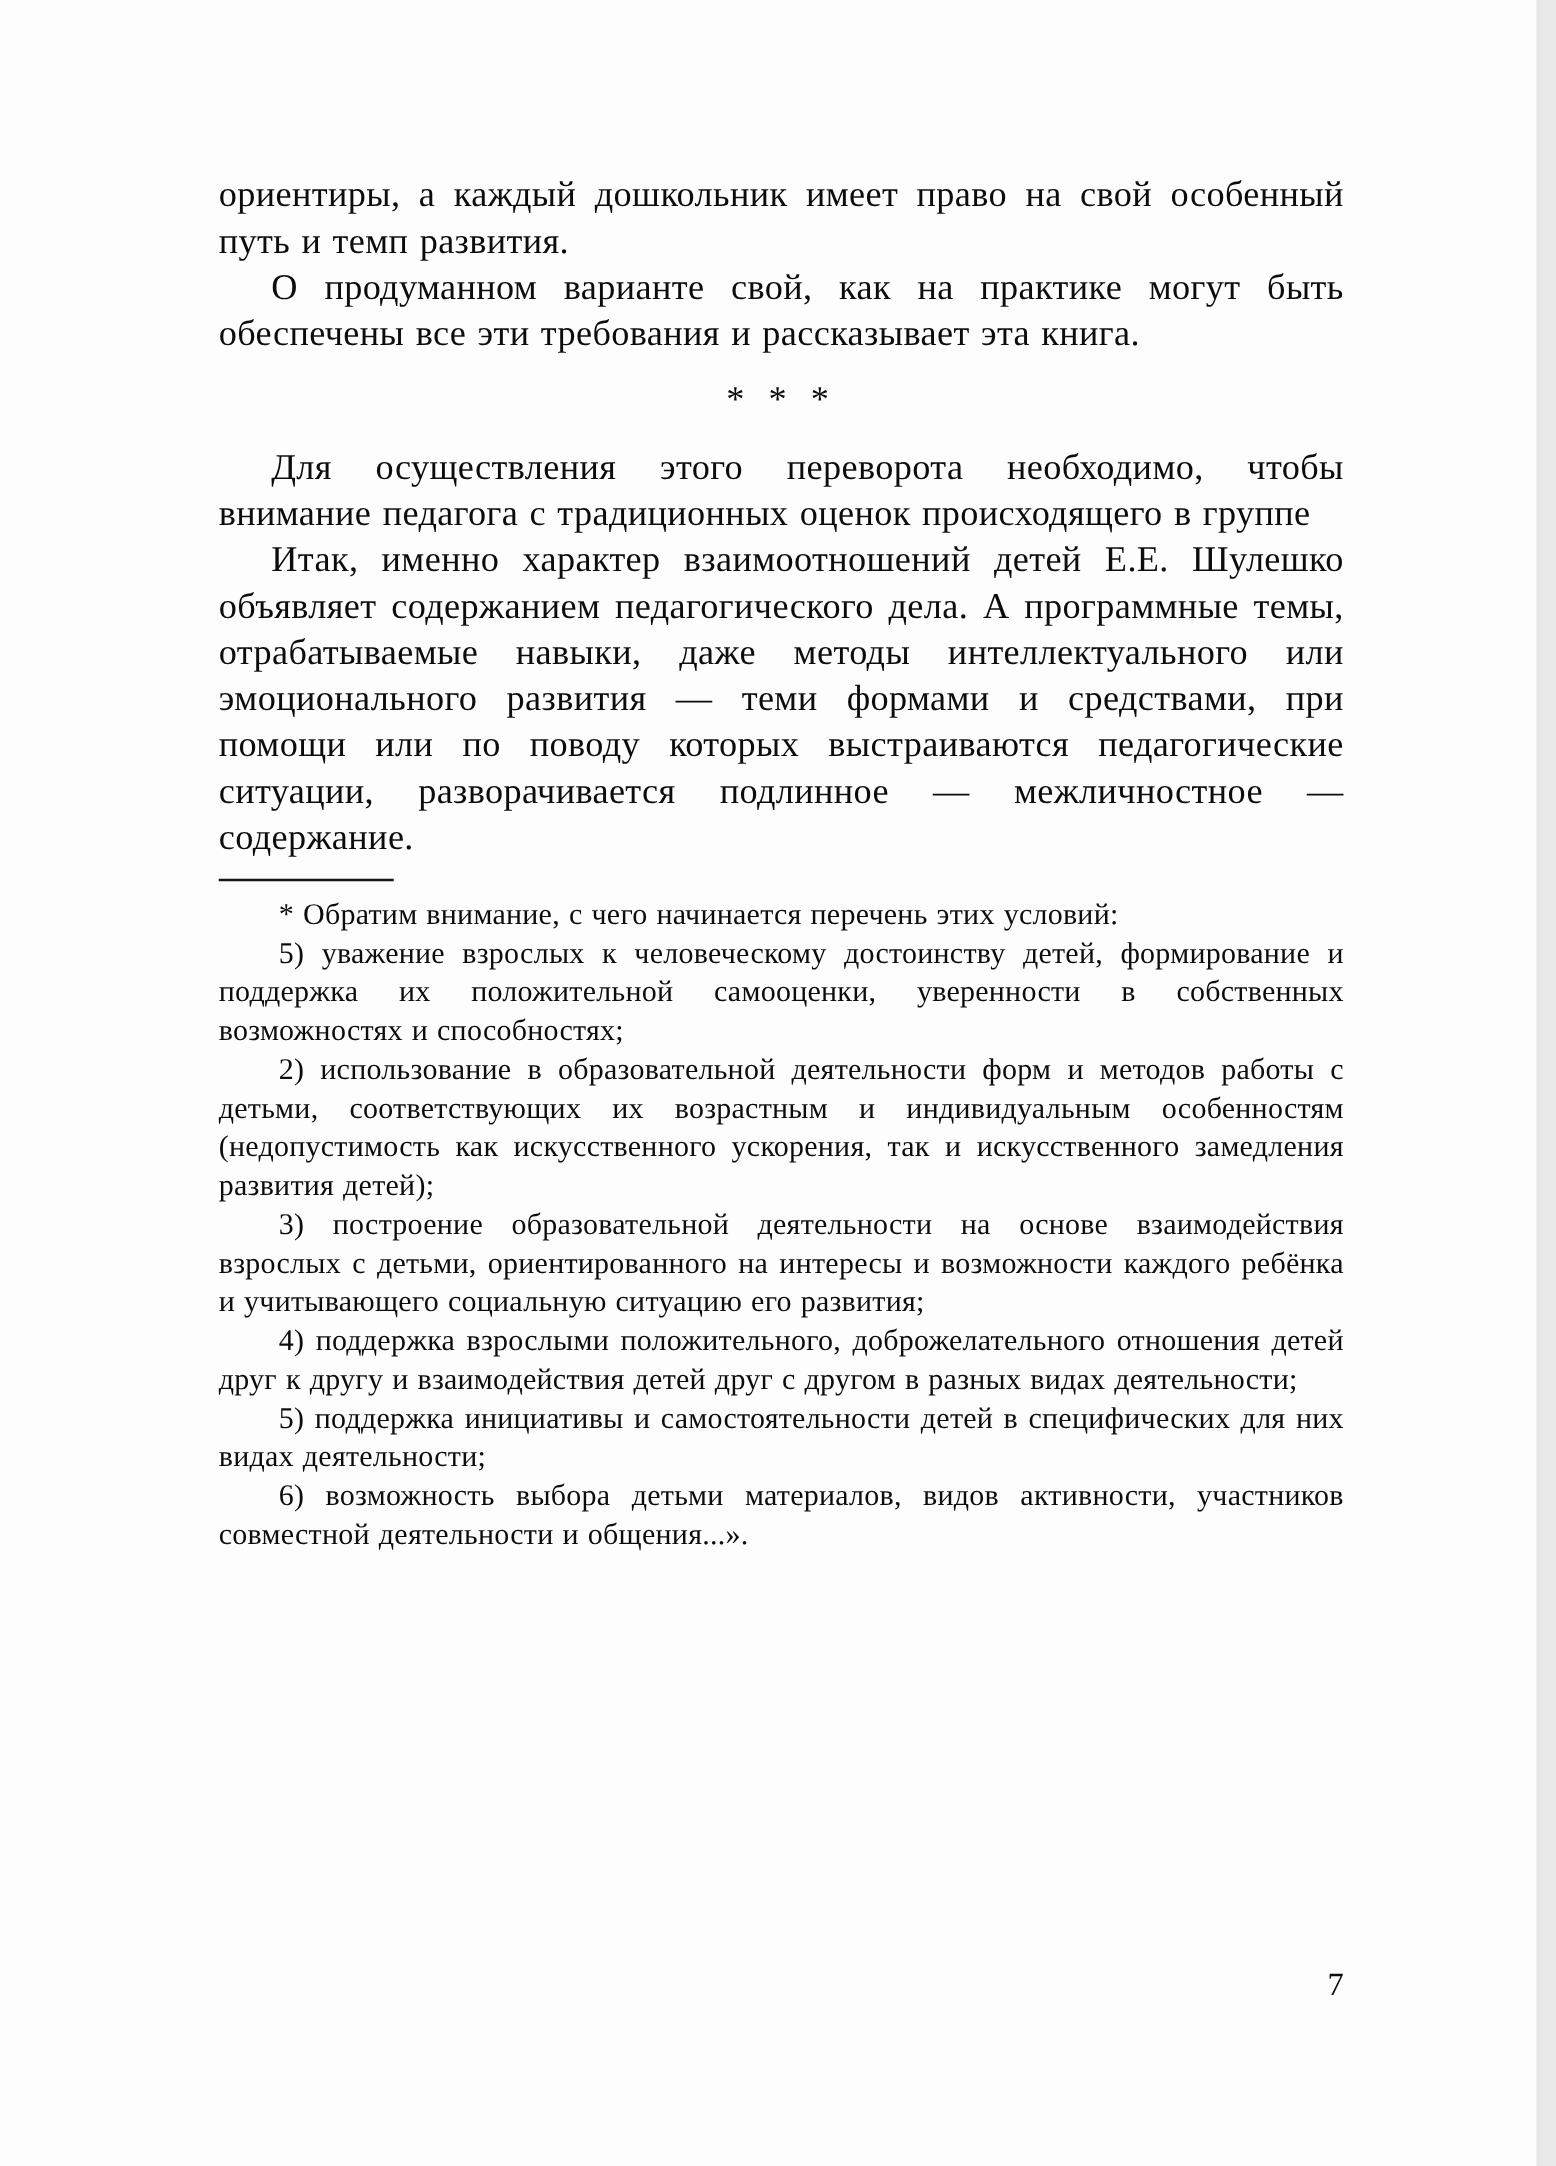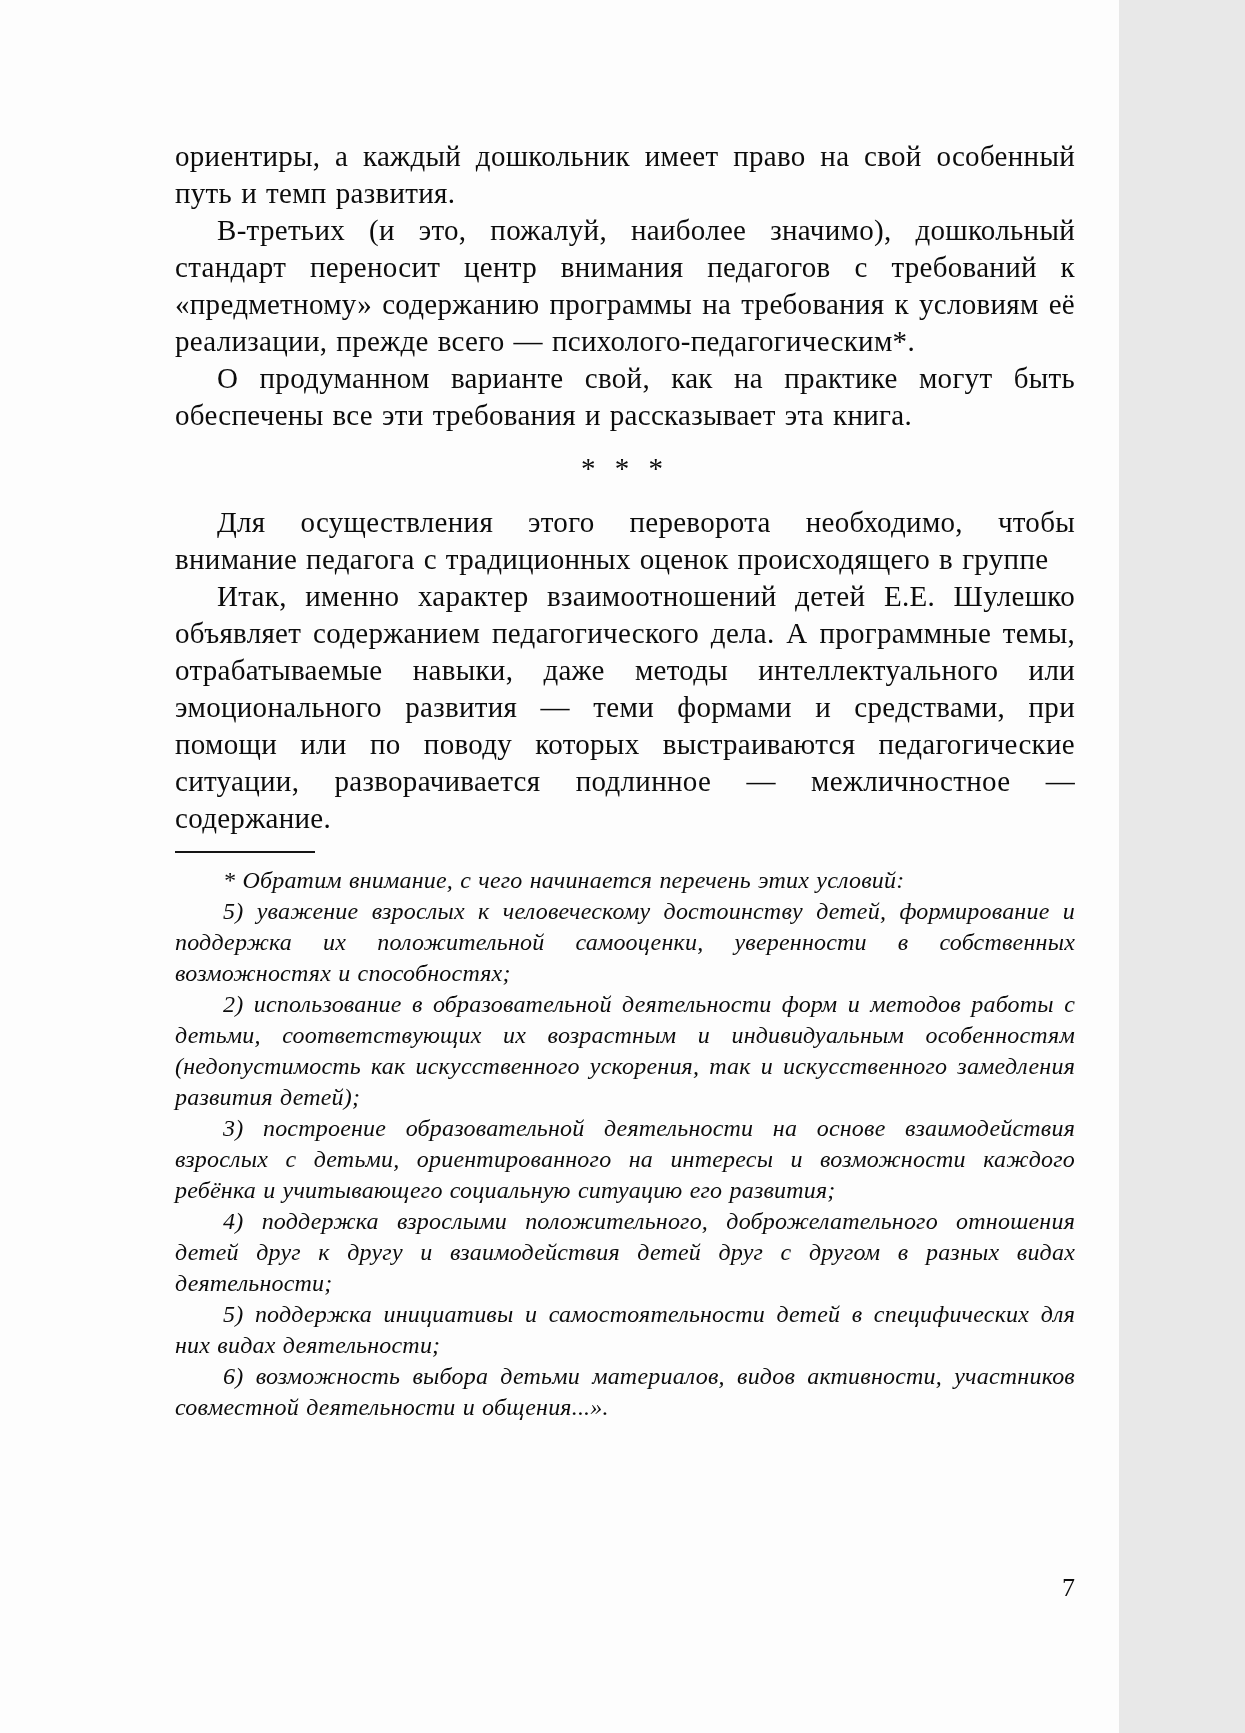--- a/index.html
+++ b/index.html
@@ -1,24 +1,23 @@
 <!DOCTYPE html>
 <html lang="ru"><head>
 <meta charset="utf-8">
 <style>
   html, body { margin: 0; padding: 0; background: #e8e8e8; }
   .page {
     position: relative;
-    width: 1083px;
+    width: 1229px;
     height: 1733px;
     background: #fdfdfd;
     font-family: "Liberation Serif", "DejaVu Serif", serif;
     color: #0c0c0c;
     overflow: hidden;
-    padding-left: 36px;
   }
   .content {
     position: absolute;
     left: 175px;
     top: 138px;
     width: 900px;
   }
   .main-text p {
     margin: 0;
     font-size: 29px;
@@ -46,41 +45,39 @@
     margin-top: 12px;
   }
   .footnote p {
     margin: 0;
     font-size: 24px;
     line-height: 31px;
     text-align: justify;
     text-indent: 48px;
     letter-spacing: 0.2px;
     word-spacing: 1px;
-    font-style: italic;
   }
   .page-number {
     position: absolute;
     top: 1572px;
     left: 175px;
     width: 900px;
     text-align: right;
     font-size: 26px;
     line-height: 32px;
   }
 </style>
 </head>
 <body>
 
 <div class="page">
   <div class="content">
 
     <div class="main-text">
       <p class="continuation">ориентиры, а каждый дошкольник имеет право на свой особенный путь и темп развития.</p>
-      <p>В-третьих (и это, пожалуй, наиболее значимо), дошкольный стандарт переносит центр внимания педагогов с требований к «предметному» содержанию программы на требования к условиям её реализации, прежде всего — психолого-педагогическим*.</p>
       <p>О продуманном варианте свой, как на практике могут быть обеспечены все эти требования и рассказывает эта книга.</p>
 
       <div class="asterisk-separator">* * *</div>
 
       <p>Для осуществления этого переворота необходимо, чтобы внимание педагога с традиционных оценок происходящего в группе</p>
       <p>Итак, именно характер взаимоотношений детей Е.Е. Шулешко объявляет содержанием педагогического дела. А программные темы, отрабатываемые навыки, даже методы интеллектуального или эмоционального развития — теми формами и средствами, при помощи или по поводу которых выстраиваются педагогические ситуации, разворачивается подлинное — межличностное — содержание.</p>
     </div>
 
     <div class="footnote-rule"></div>
 

